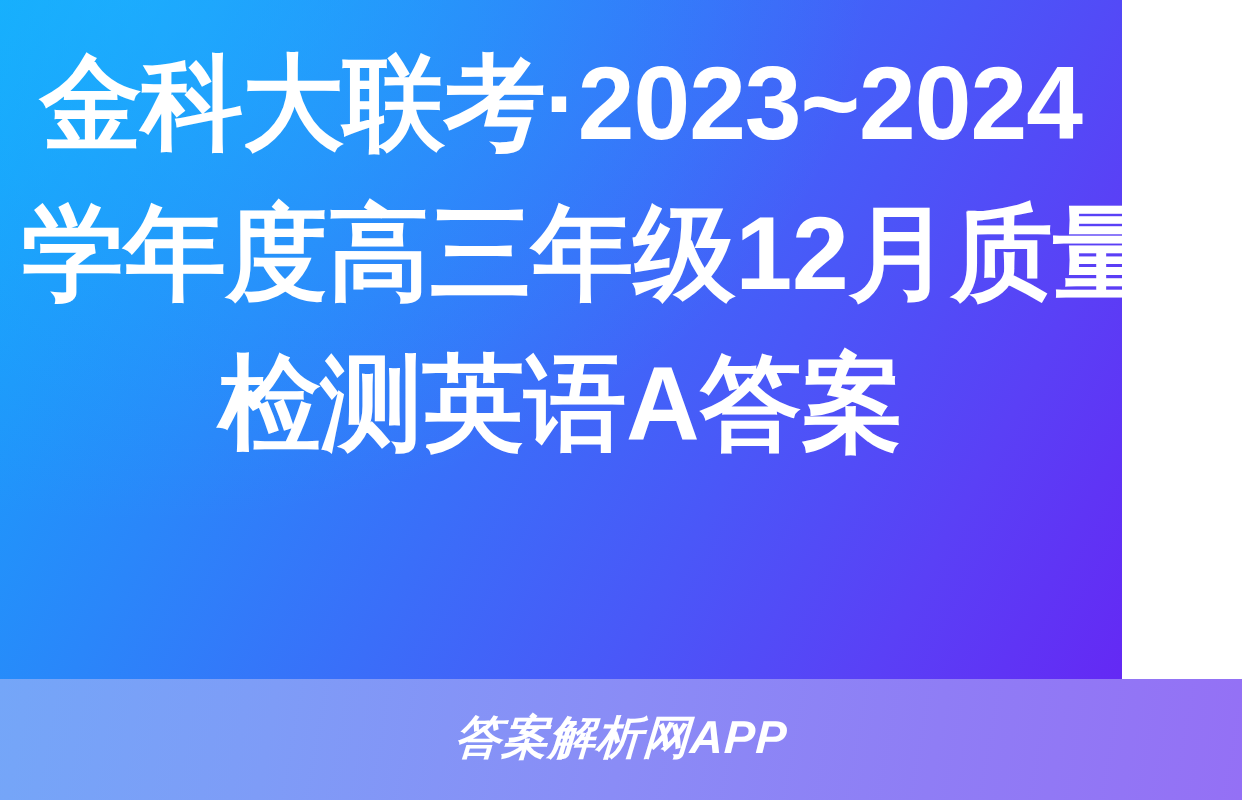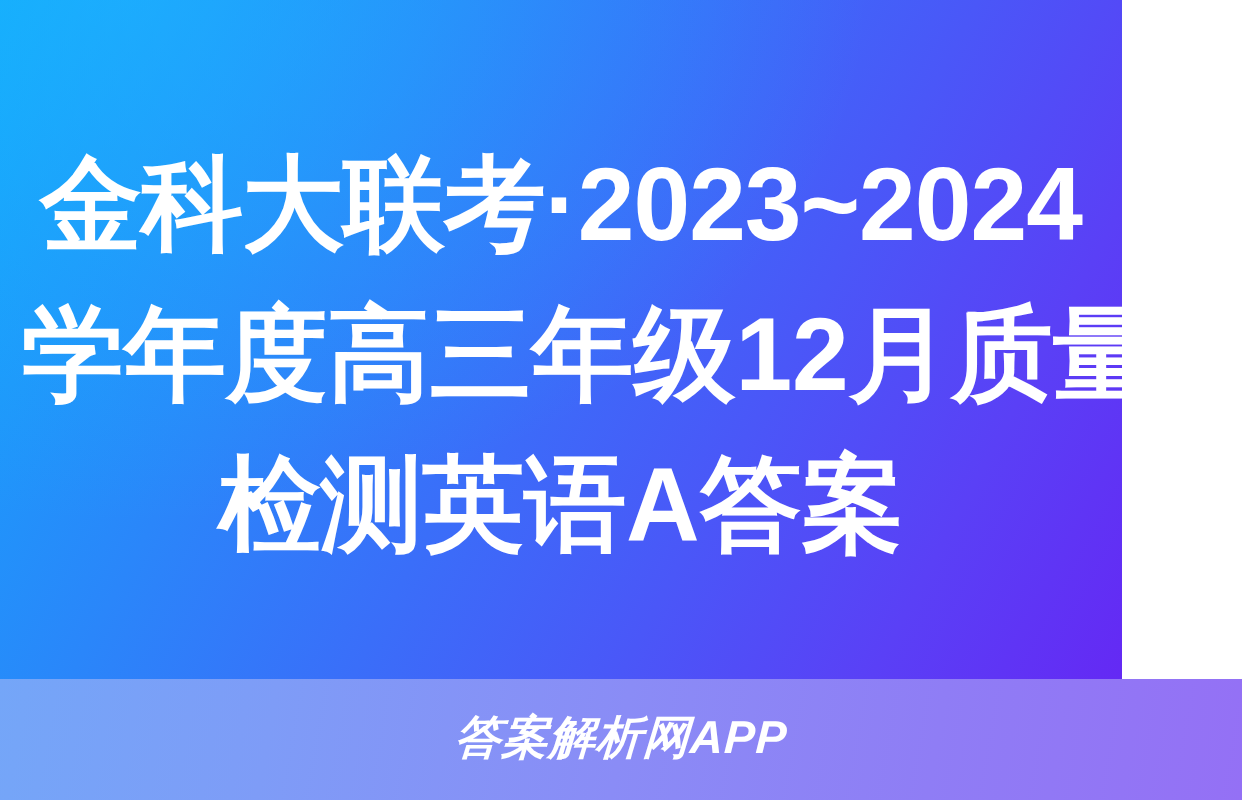--- a/index.html
+++ b/index.html
@@ -34,21 +34,20 @@
         #11a9fc 0%,
         #1c9afb 12%,
         #2a86fa 29%,
         #3a6ef9 48%,
         #4a57f8 66%,
         #5a40f6 83%,
         #6429f4 100%);
     display: flex;
     flex-direction: column;
     align-items: center;
-    justify-content: center;
     box-sizing: border-box;
     padding-top: 28px;
   }
 
   
   #hero::before {
     content: "";
     position: absolute;
     left: -15%;
     top: -40%;

